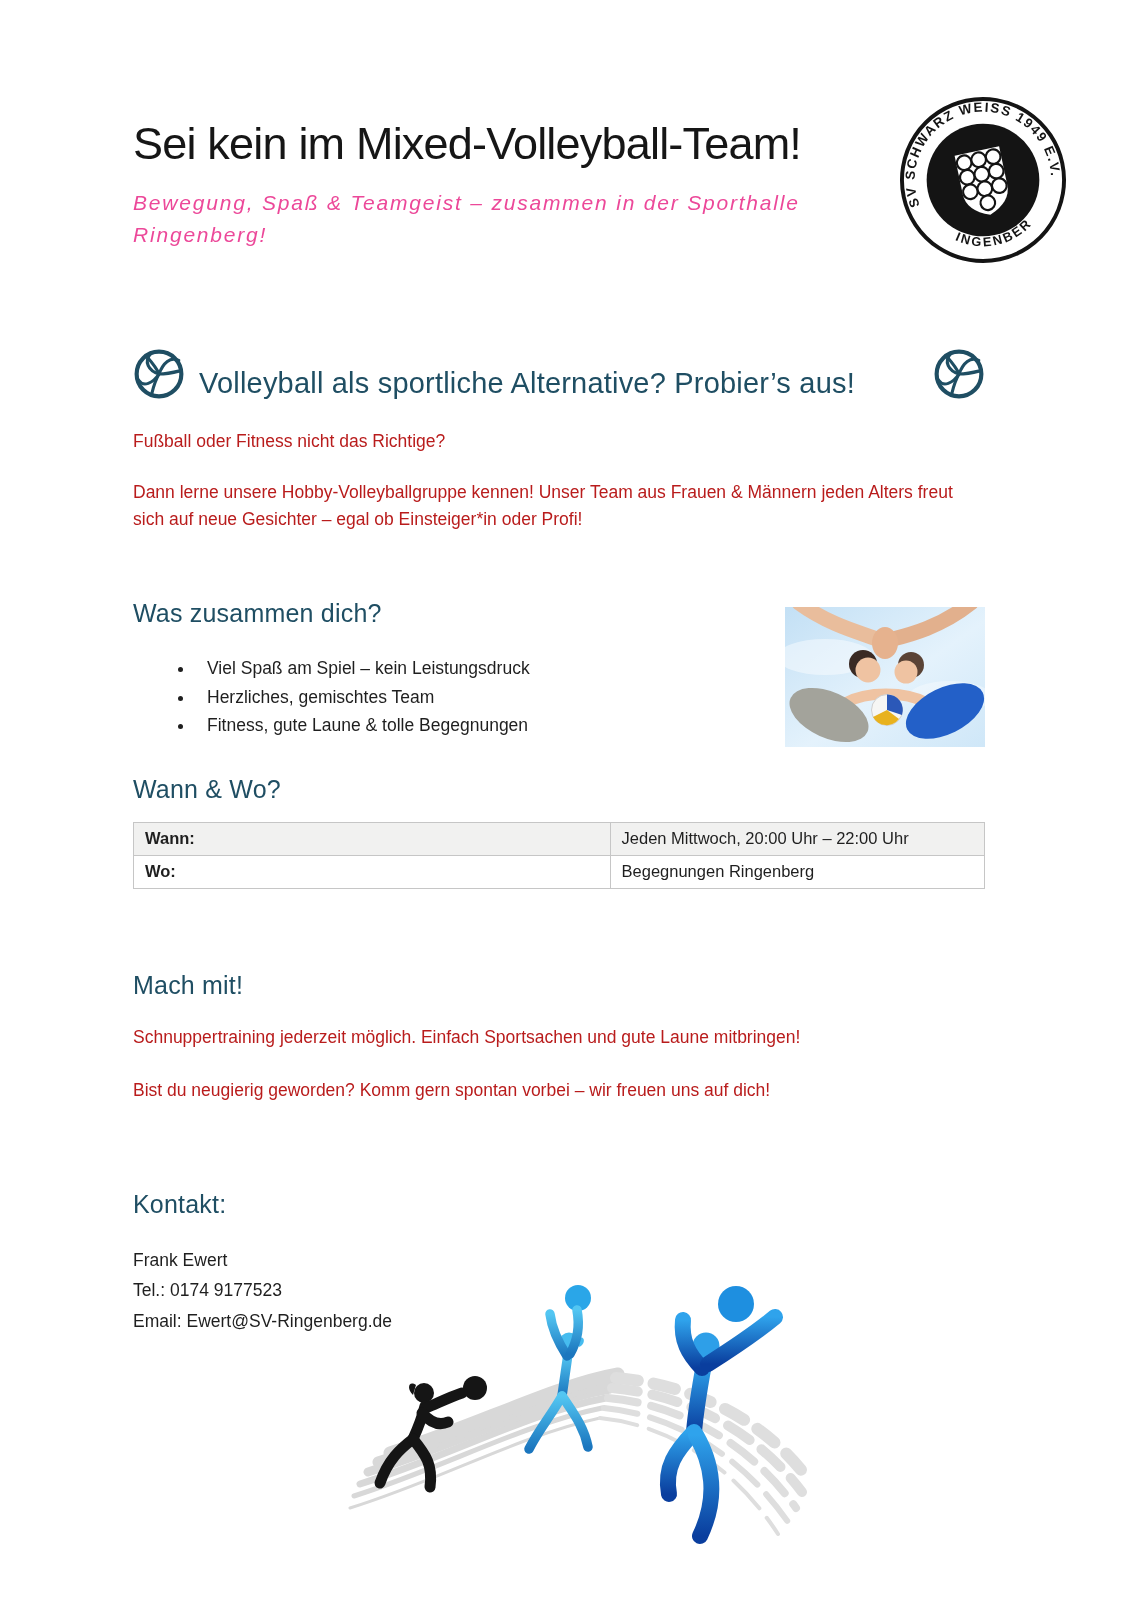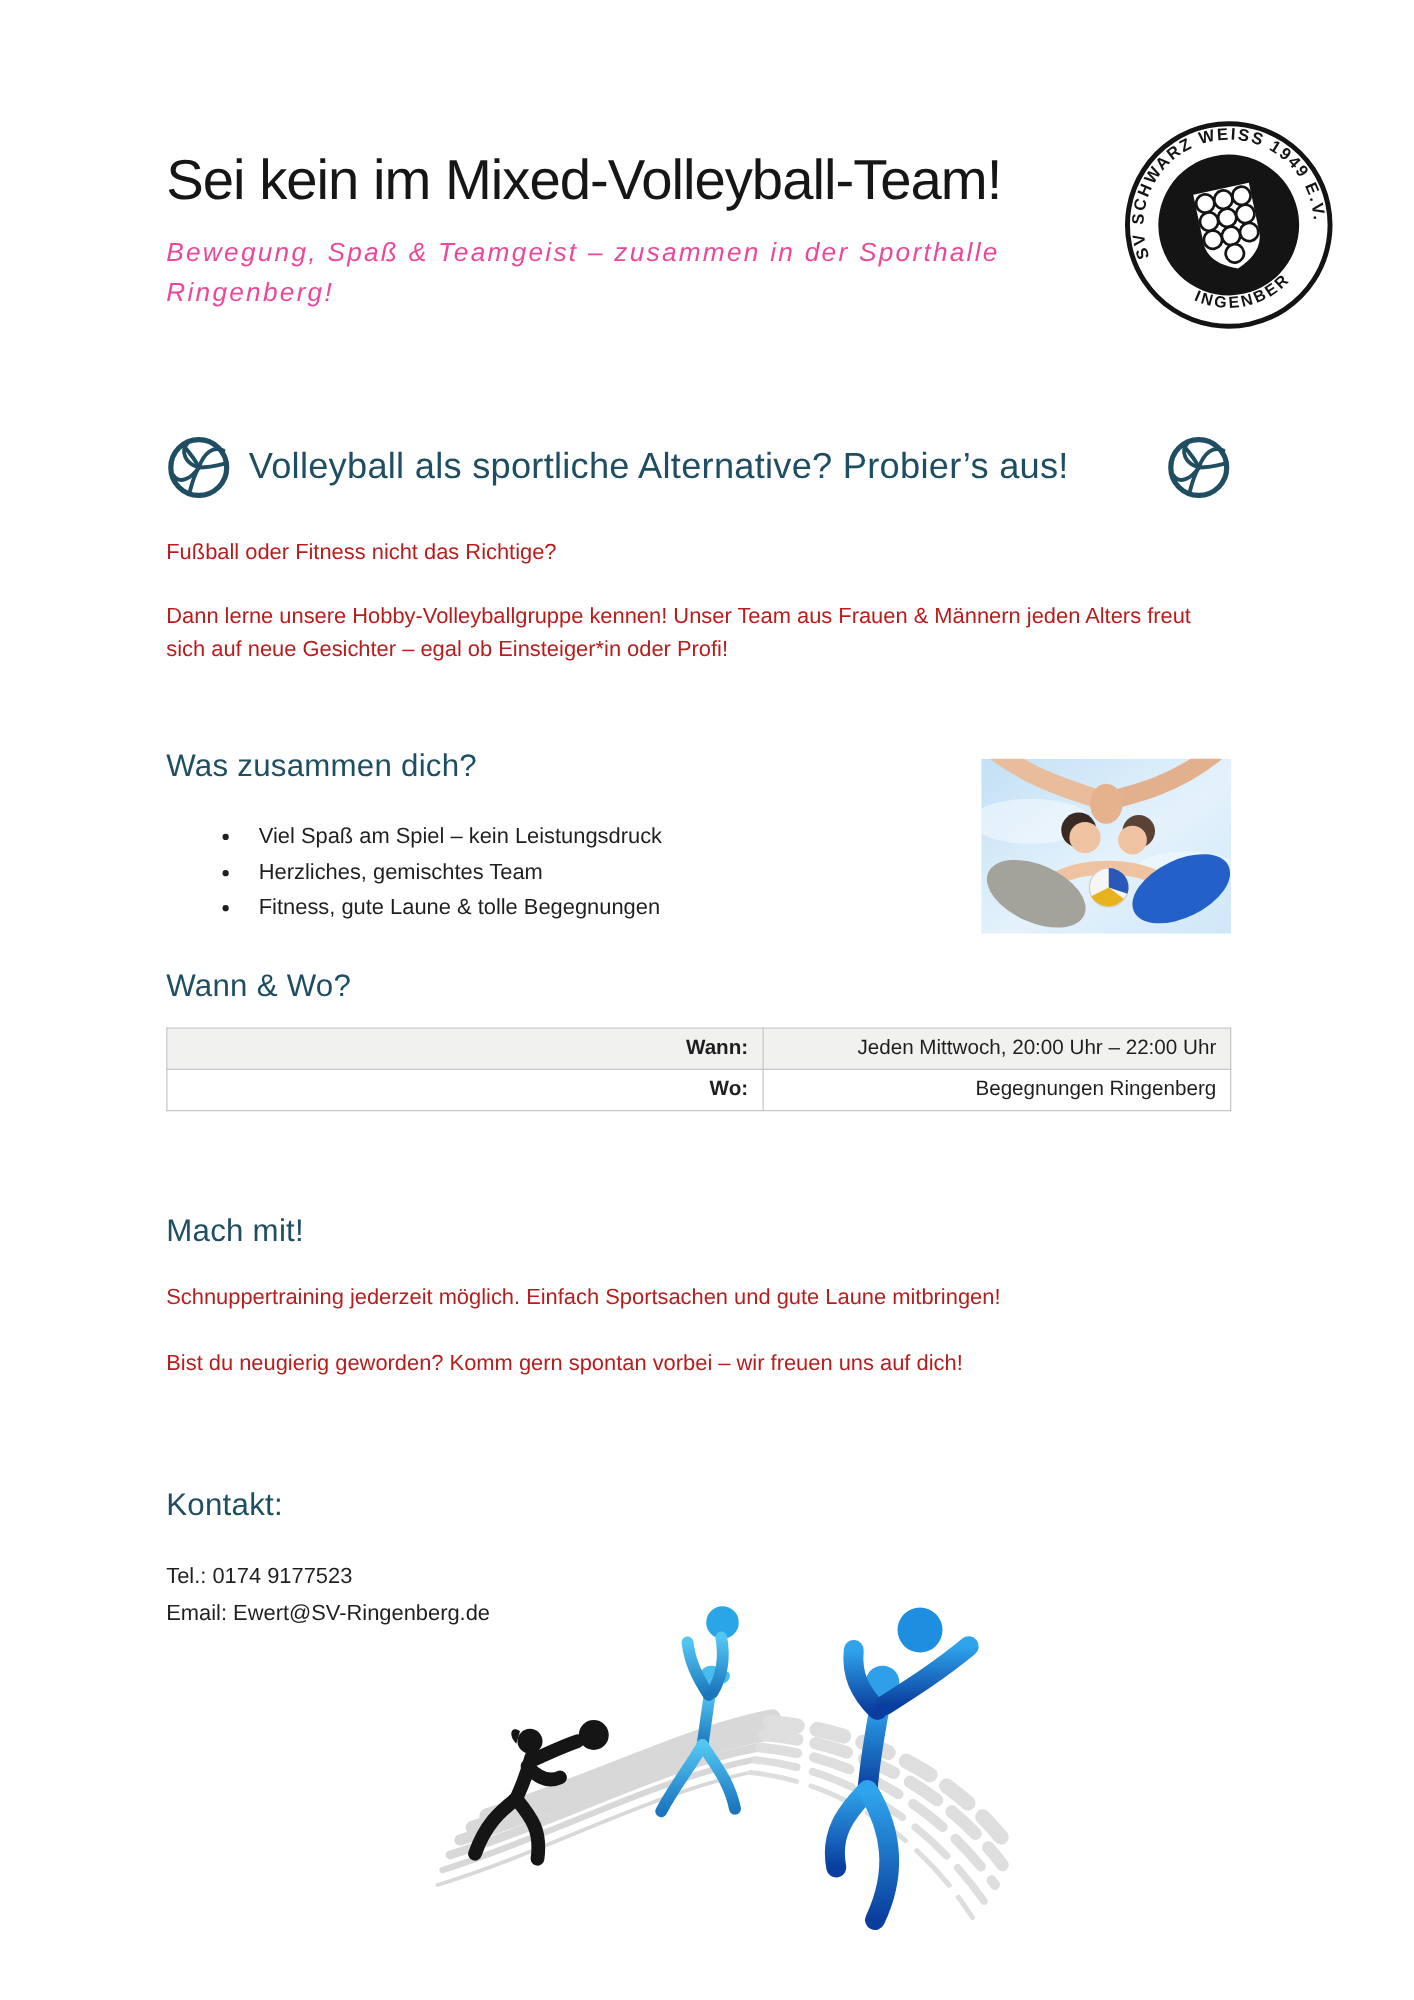--- a/index.html
+++ b/index.html
@@ -17,21 +17,21 @@
     letter-spacing:-0.8px; line-height:1.15;
   }
   .doc-subtitle {
     margin-top:17px; font-size:21px; color:#ec4899;
     letter-spacing:1.8px; line-height:1.55; max-width:800px; font-weight:400;font-style:italic;
   }
   .club-logo { position:absolute; top:95px; right:64px; width:168px; height:170px; }
 
   
   .vb-heading {
-    margin-top:96px; display:flex; align-items:center; gap:14px;
+    margin-top:96px; display:flex; align-items:flex-end; gap:14px;
     color:#1F4E63;
   }
   .vb-heading .vb-icon { flex:0 0 auto; width:52px; height:52px; }
   .vb-heading h2 { flex:1; font-size:29px; font-weight:400; letter-spacing:0.2px; }
 
   p.body { font-size:17.5px; line-height:1.55; color:#b91c1c; }
   .p-intro1 { margin-top:28px; }
   .p-intro2 { margin-top:24px; max-width:860px; }
 
   h3.section {
@@ -49,21 +49,21 @@
     flex:0 0 auto; width:200px; height:140px; margin-top:8px; margin-left:12px;
     display:block;
   }
 
   
   .schedule { margin-top:28px; }
   .schedule table {
     width:100%; border-collapse:collapse; margin-top:18px;
     font-size:16.5px;
   }
-  .schedule td { border:1px solid #c6c6c6; padding:4px 11px; line-height:1.45;text-align:right; }
+  .schedule td { border:1px solid #c6c6c6; padding:4px 11px; line-height:1.45; }
   .schedule tr.alt td { background:#f1f1f0; }
   .schedule td.lbl { width:56%; font-weight:700; }
 
   .join-section { margin-top:82px; }
   .p-join1 { margin-top:26px; }
   .p-join2 { margin-top:24px; }
 
   .contact-section { margin-top:86px; }
   .contact-lines { margin-top:26px; font-size:17.5px; line-height:1.72; }
 
@@ -200,20 +200,21 @@
 
     <div class="join-section">
       <h3 class="section">Mach mit!</h3>
       <p class="body p-join2">Schnuppertraining jederzeit möglich. Einfach Sportsachen und gute Laune mitbringen!</p>
       <p class="body p-join1">Bist du neugierig geworden? Komm gern spontan vorbei – wir freuen uns auf dich!</p>
     </div>
 
     <div class="contact-section">
       <h3 class="section">Kontakt:</h3>
       <div class="contact-lines">
+        <div>Frank Ewert</div>
         <div>Tel.: 0174 9177523</div>
         <div>Email: Ewert@SV-Ringenberg.de</div>
       </div>
     </div>
   </div>
 
   <svg class="players-illustration" viewBox="0 0 474 330">
 
     <g>
       <path class="swoosh" stroke-width="3" d="M12,262 C100,235 180,190 262,172"></path>

